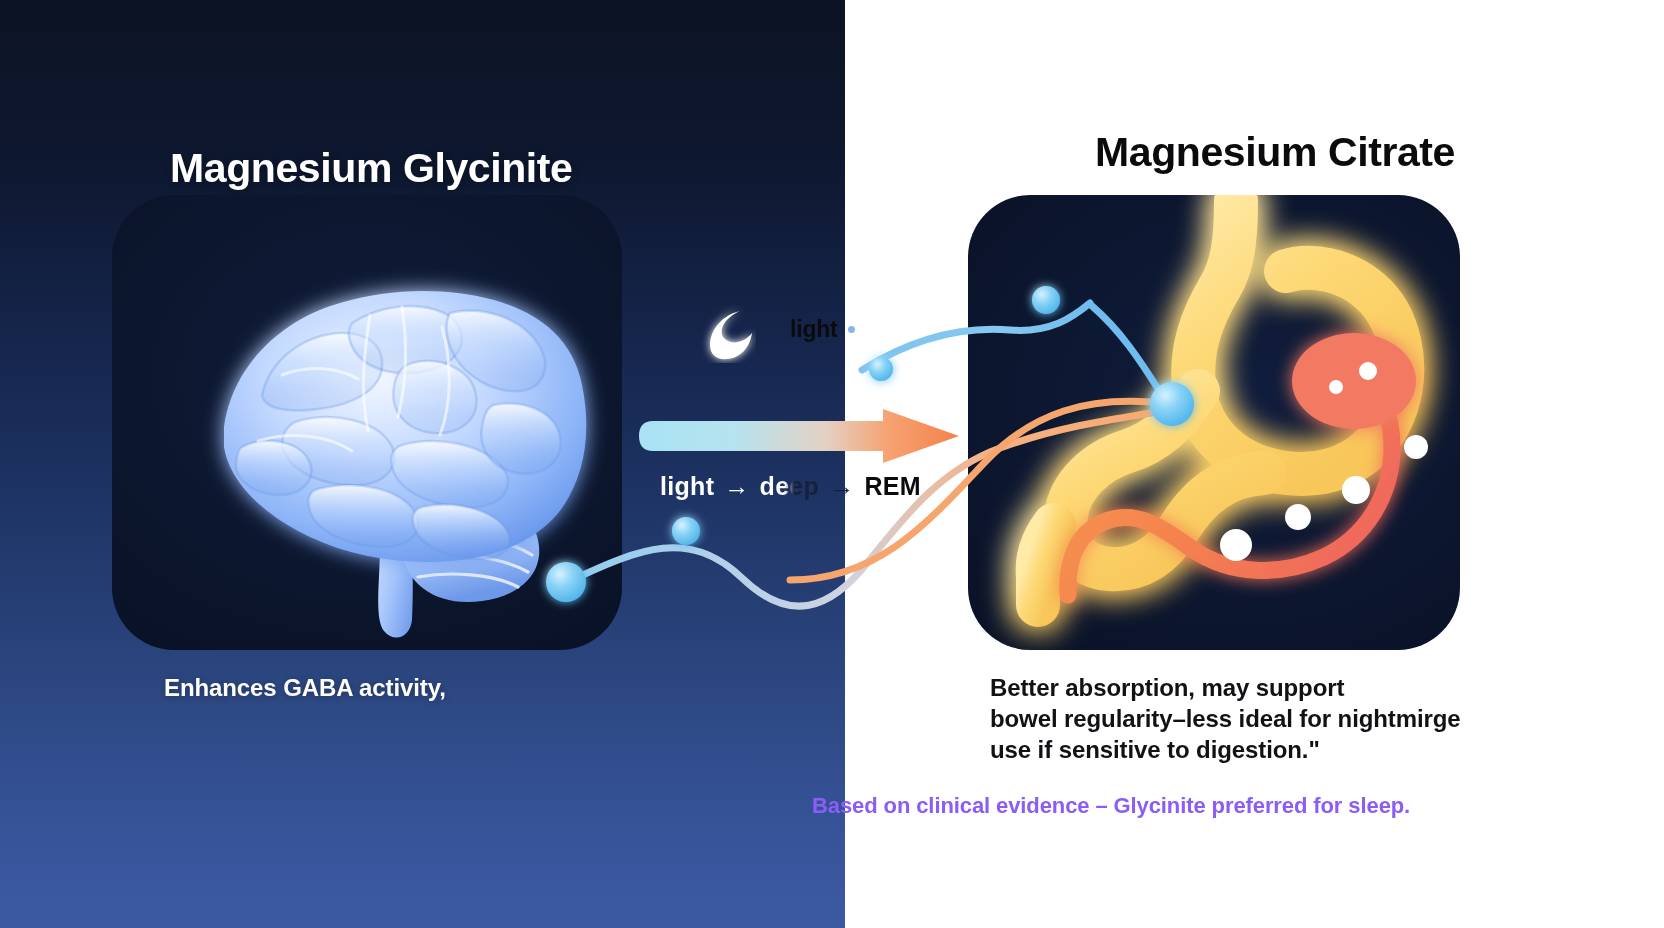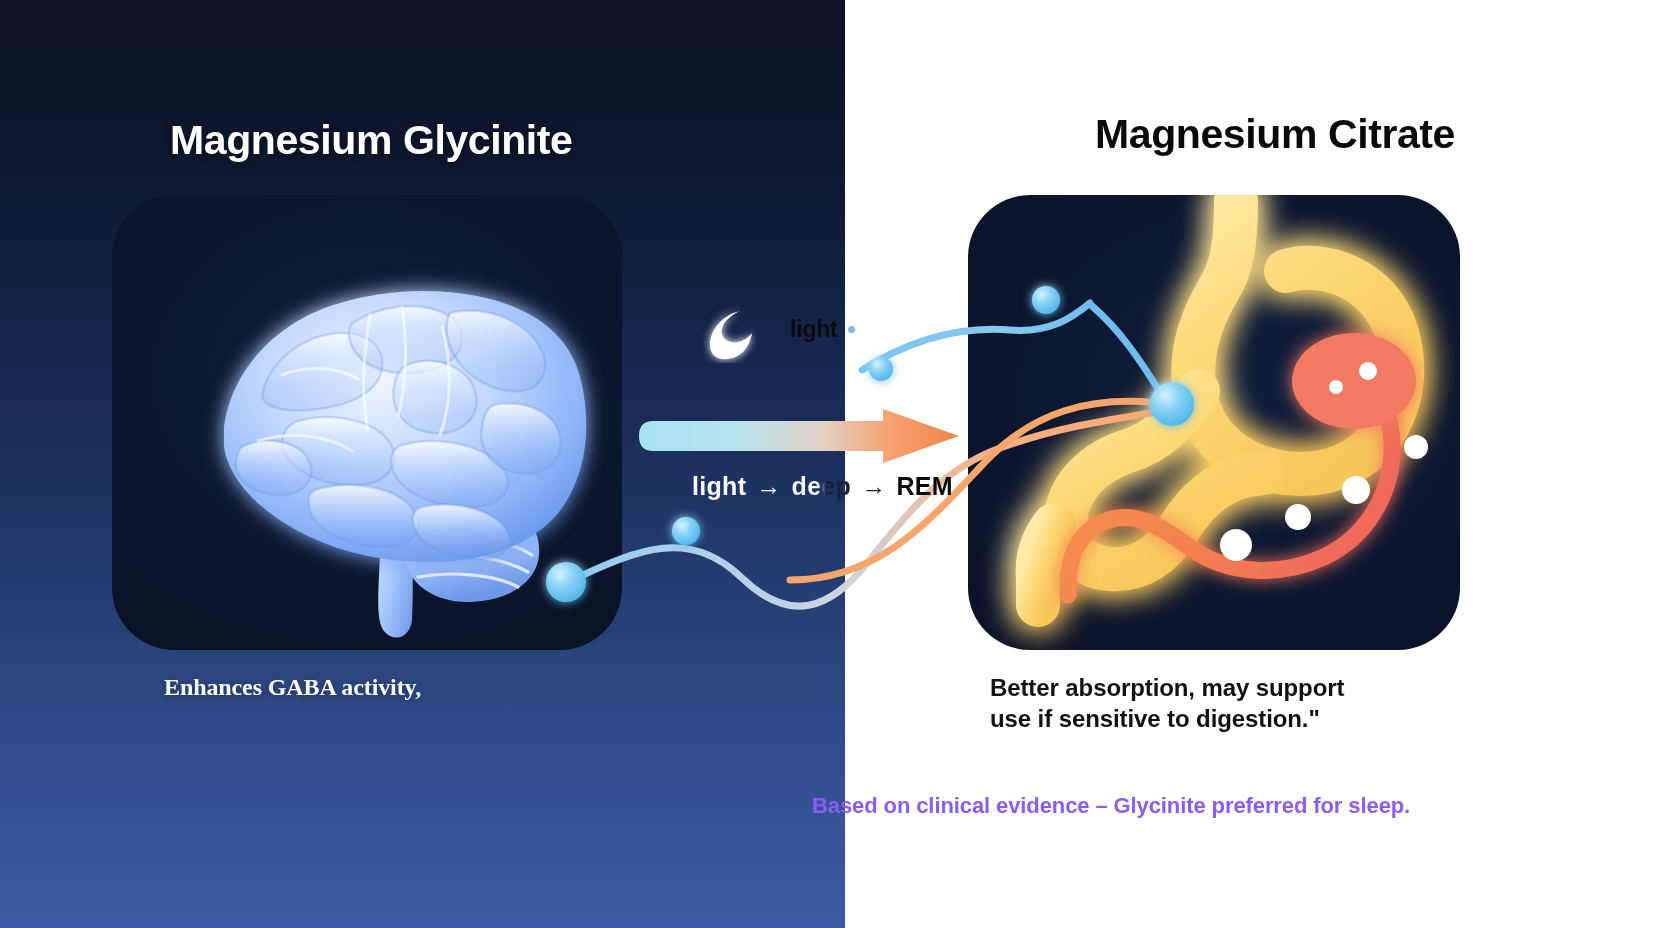--- a/index.html
+++ b/index.html
@@ -43,30 +43,31 @@
     background: #ffffff;
   }
 
   
   .title {
     position: absolute;
     font-size: 41px;
     font-weight: bold;
     letter-spacing: -0.4px;
     white-space: nowrap;
+    margin-top: 28px;
   }
   .title-left {
     left: 170px;
     top: 117px;
     color: #ffffff;
     text-shadow: 0 2px 10px rgba(0,0,0,0.35);
   }
   .title-right {
     left: 1095px;
-    top: 111px;
+    top: 101px;
     color: #0b0b0d;
   }
 
   
   .card {
     position: absolute;
     border-radius: 62px;
     overflow: hidden;
   }
   .card-left {
@@ -125,21 +126,20 @@
   }
   .label-stages {
     position: absolute;
     left: 655px;
     top: 472px;
     font-size: 25px;
     font-weight: bold;
     letter-spacing: 0.3px;
     white-space: nowrap;
     z-index: 6;
-    margin-left: 32px;
   }
   .label-stages .seg-light { color: #ffffff; }
   .label-stages .seg-arrow1 { color: #ffffff; }
   .label-stages .seg-deep {
     background: linear-gradient(to right, #ffffff 0%, #ffffff 42%, #15203c 58%, #15203c 100%);
     -webkit-background-clip: text;
     background-clip: text;
     color: transparent;
   }
   .label-stages .seg-arrow2 { color: #14203c; }
@@ -150,21 +150,20 @@
   .body-left {
     position: absolute;
     left: 164px;
     top: 672px;
     color: #ffffff;
     font-size: 24px;
     font-weight: bold;
     line-height: 31px;
     letter-spacing: -0.1px;
     text-shadow: 0 1px 6px rgba(0,0,0,0.3);
-    font-family: Liberation Serif, serif;
   }
   .body-right {
     position: absolute;
     left: 990px;
     top: 672px;
     color: #111215;
     font-size: 24px;
     font-weight: bold;
     line-height: 31px;
     letter-spacing: -0.1px;
@@ -445,18 +444,19 @@
   <div class="label-stages">
     <span class="seg-light">light</span><span class="seg-arrow1">→</span><span class="seg-deep">deep</span><span class="seg-arrow2">→</span><span class="seg-rem">REM</span>
   </div>
 
   <div class="body-left">
     <div>Enhances GABA activity,</div>
   </div>
 
   <div class="body-right">
     <div>Better absorption, may support</div>
+    <div>bowel regularity–less ideal for nightmirge</div>
     <div>use if sensitive to digestion."</div>
   </div>
 
   <div class="footnote">Based on clinical evidence – Glycinite preferred for sleep.</div>
 
 </div>
 
 </body></html>

